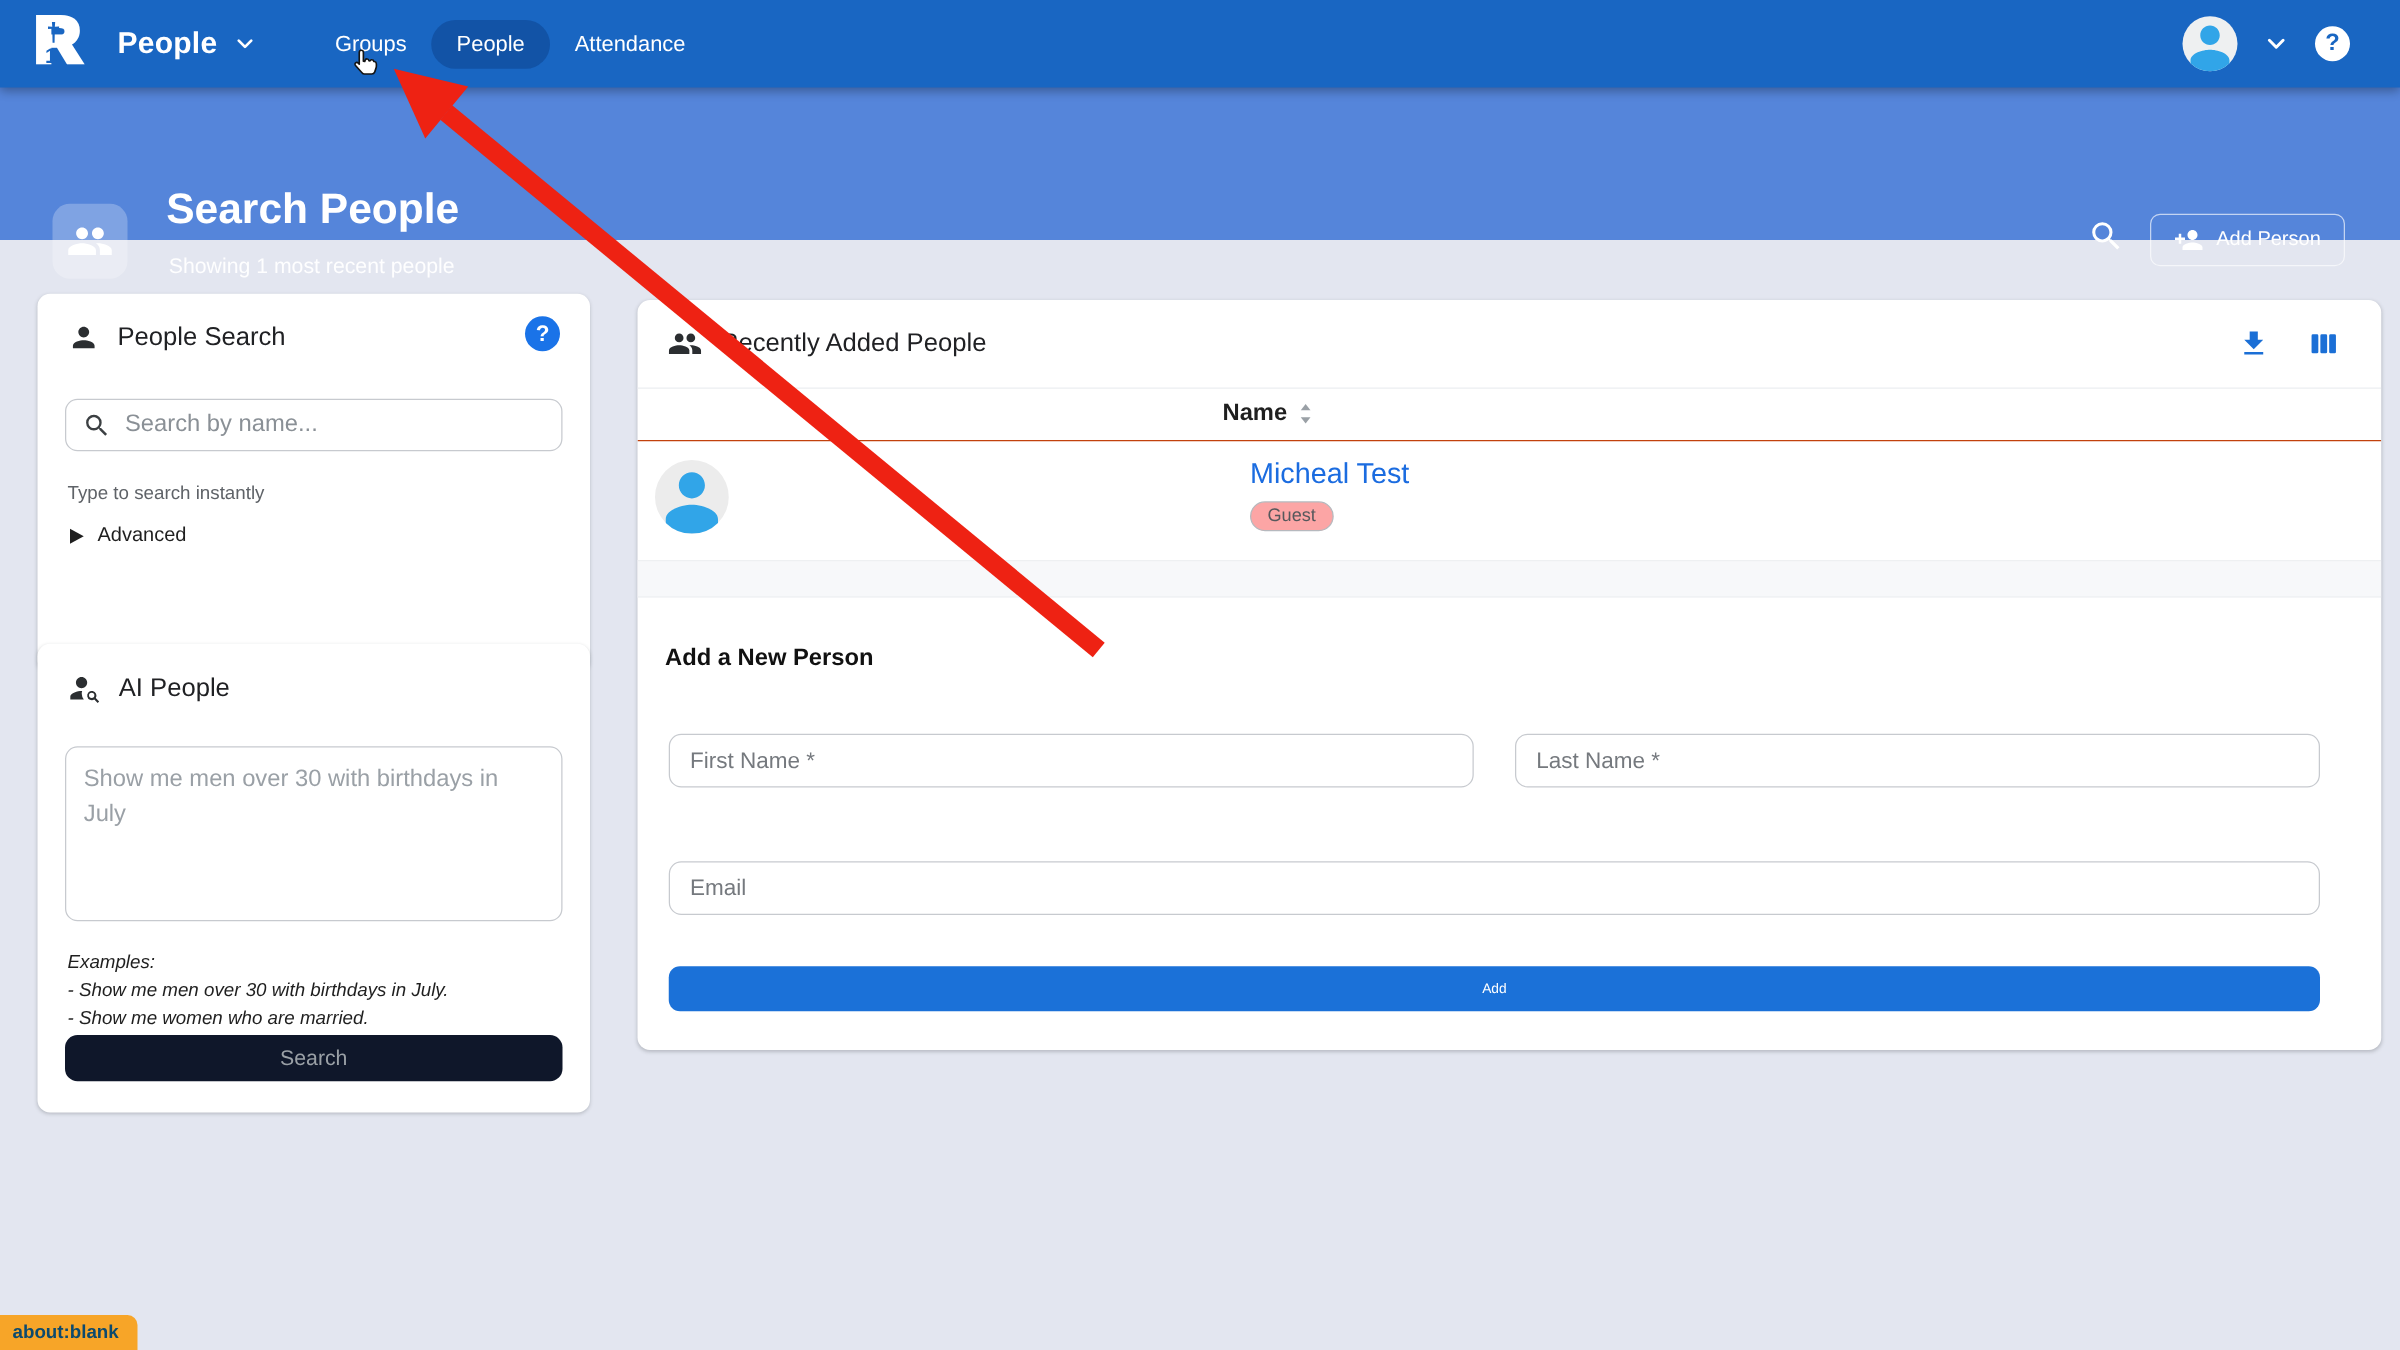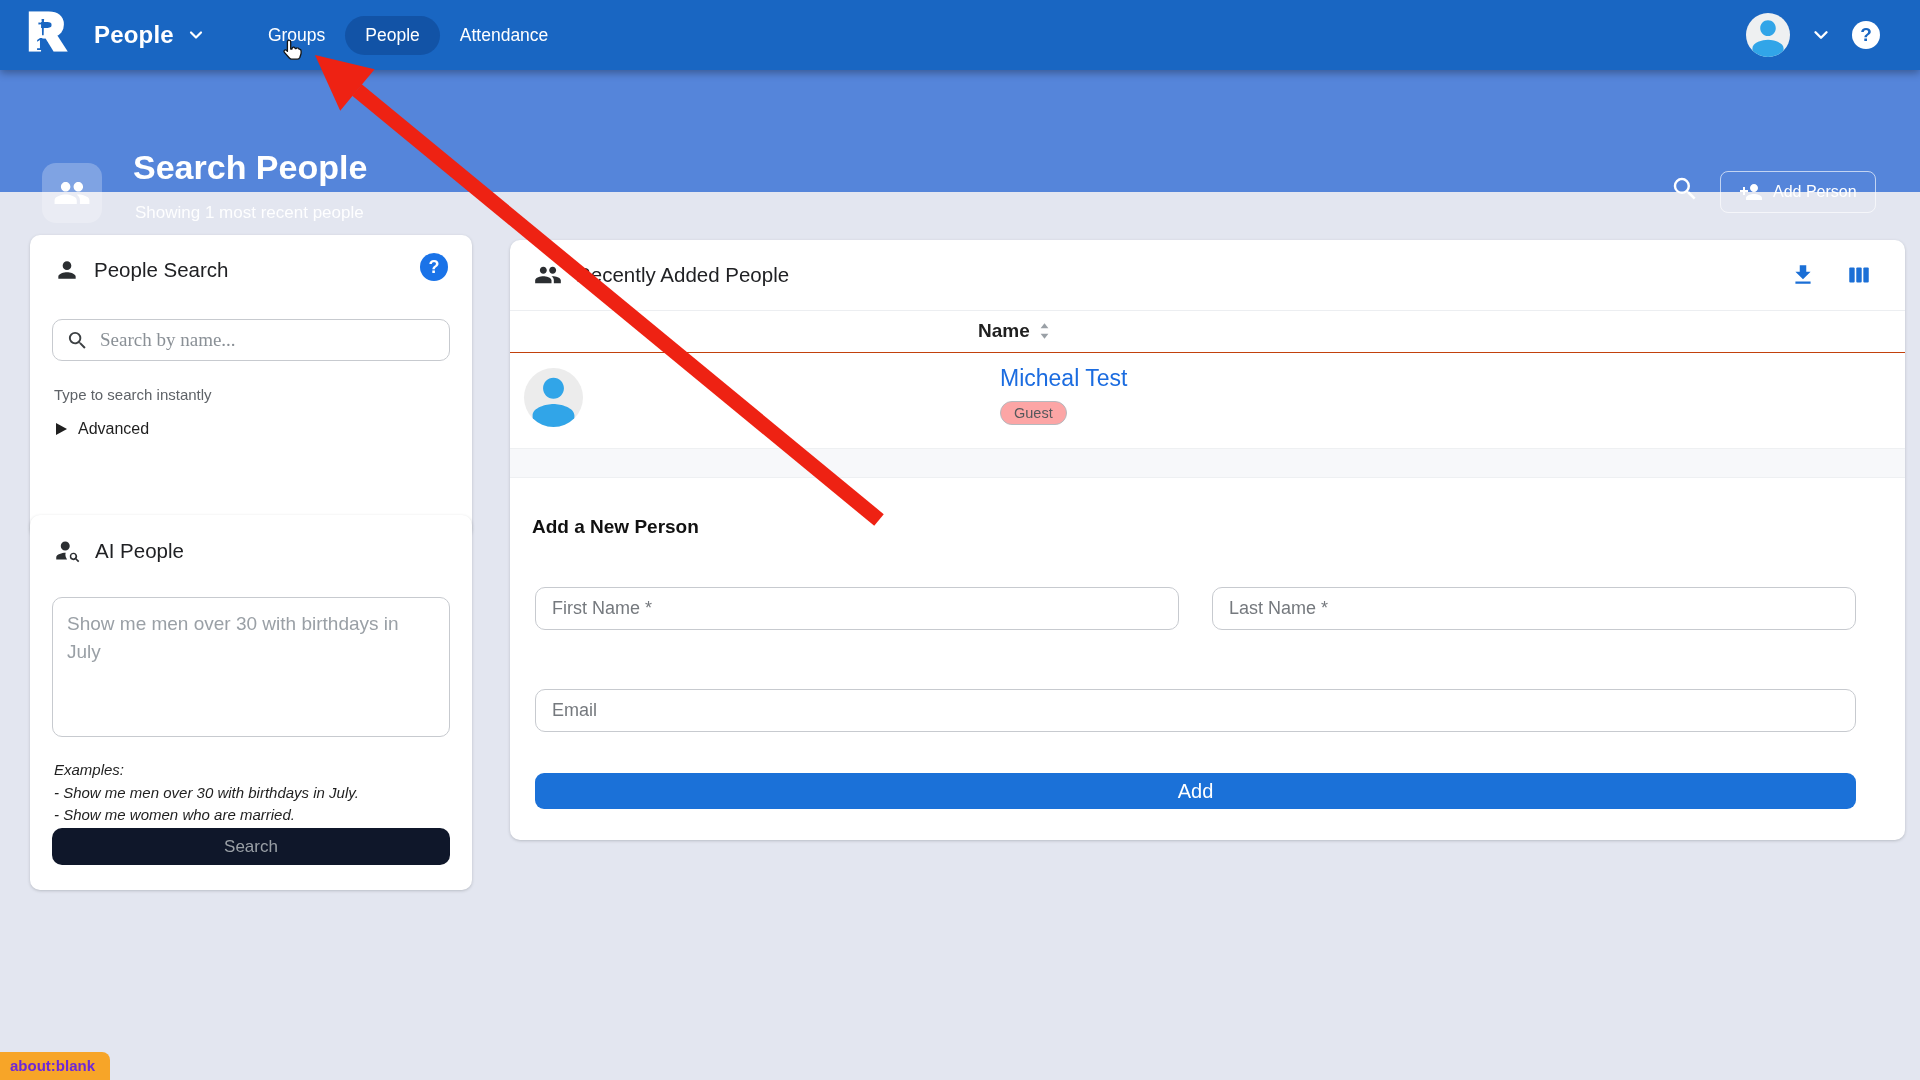--- a/index.html
+++ b/index.html
@@ -76,21 +76,21 @@
     position:absolute; right:24px; top:18px; width:28px; height:28px; border-radius:50%;
     background:#1a73e8; color:#fff; font-size:18px; font-weight:bold;
     display:flex; align-items:center; justify-content:center; cursor:pointer;
   }
   .search-box {
     position:absolute; left:22px; right:22px; top:84px; height:42px;
     border:1.5px solid #c7cacf; border-radius:10px;
     display:flex; align-items:center; padding:0 13px; gap:11px;
   }
   .search-box input {
-    border:none; outline:none; flex:1; font-size:19px; font-family:Liberation Serif, serif; color:#202124;
+    border:none; outline:none; flex:1; font-size:19px; font-family:Liberation Sans, sans-serif; color:#202124;
   }
   .search-box input::placeholder { color:#8a9096; }
   .ps-hint { position:absolute; left:24px; top:151px; font-size:15px; color:#5f6368; }
   .advanced { position:absolute; left:24px; top:185px; display:flex; align-items:center; gap:10px; cursor:pointer; }
   .advanced span { font-size:16px; font-weight:500; color:#1f1f1f; }
   .ai-textarea {
     position:absolute; left:22px; right:22px; top:82px; height:140px;
     border:1.5px solid #c7cacf; border-radius:10px; padding:12px 14px;
     font-size:19px; line-height:1.45; font-family:inherit; color:#202124; resize:none; outline:none;
   }
@@ -137,28 +137,28 @@
   .tfield {
     height:43px; border:1.5px solid #c7cacf; border-radius:10px; padding:0 16px;
     font-size:18px; font-family:inherit; color:#202124; outline:none; width:100%;
   }
   .tfield::placeholder { color:#75797e; }
   .form-row .tfield { flex:1; }
   .email-row { position:absolute; left:25px; right:49px; top:449px; }
   .add-btn {
     position:absolute; left:25px; right:49px; top:533px; height:36px;
     background:#1b71d8; color:#fff; border:none; border-radius:9px;
-    font-size:20px; font-family:inherit; cursor:pointer;
+    font-size:11px; font-family:inherit; cursor:pointer;
   }
   
   .overlay { position:absolute; left:0; top:0; width:1920px; height:1080px; z-index:50; pointer-events:none; }
   
   .status-badge {
     position:absolute; left:0; bottom:0; z-index:60;
-    background:#f7a528; color:#6d28d9; font-size:15px; font-weight:600;
+    background:#f7a528; color:#0c4a6e; font-size:15px; font-weight:600;
     padding:5px 15px 6px 10px; border-radius:0 8px 0 0;
   }
 </style>
 </head>
 <body>
 
 <div class="navbar">
   <div class="logo">
     <span class="r">R</span>
     <span class="cross">†</span>

